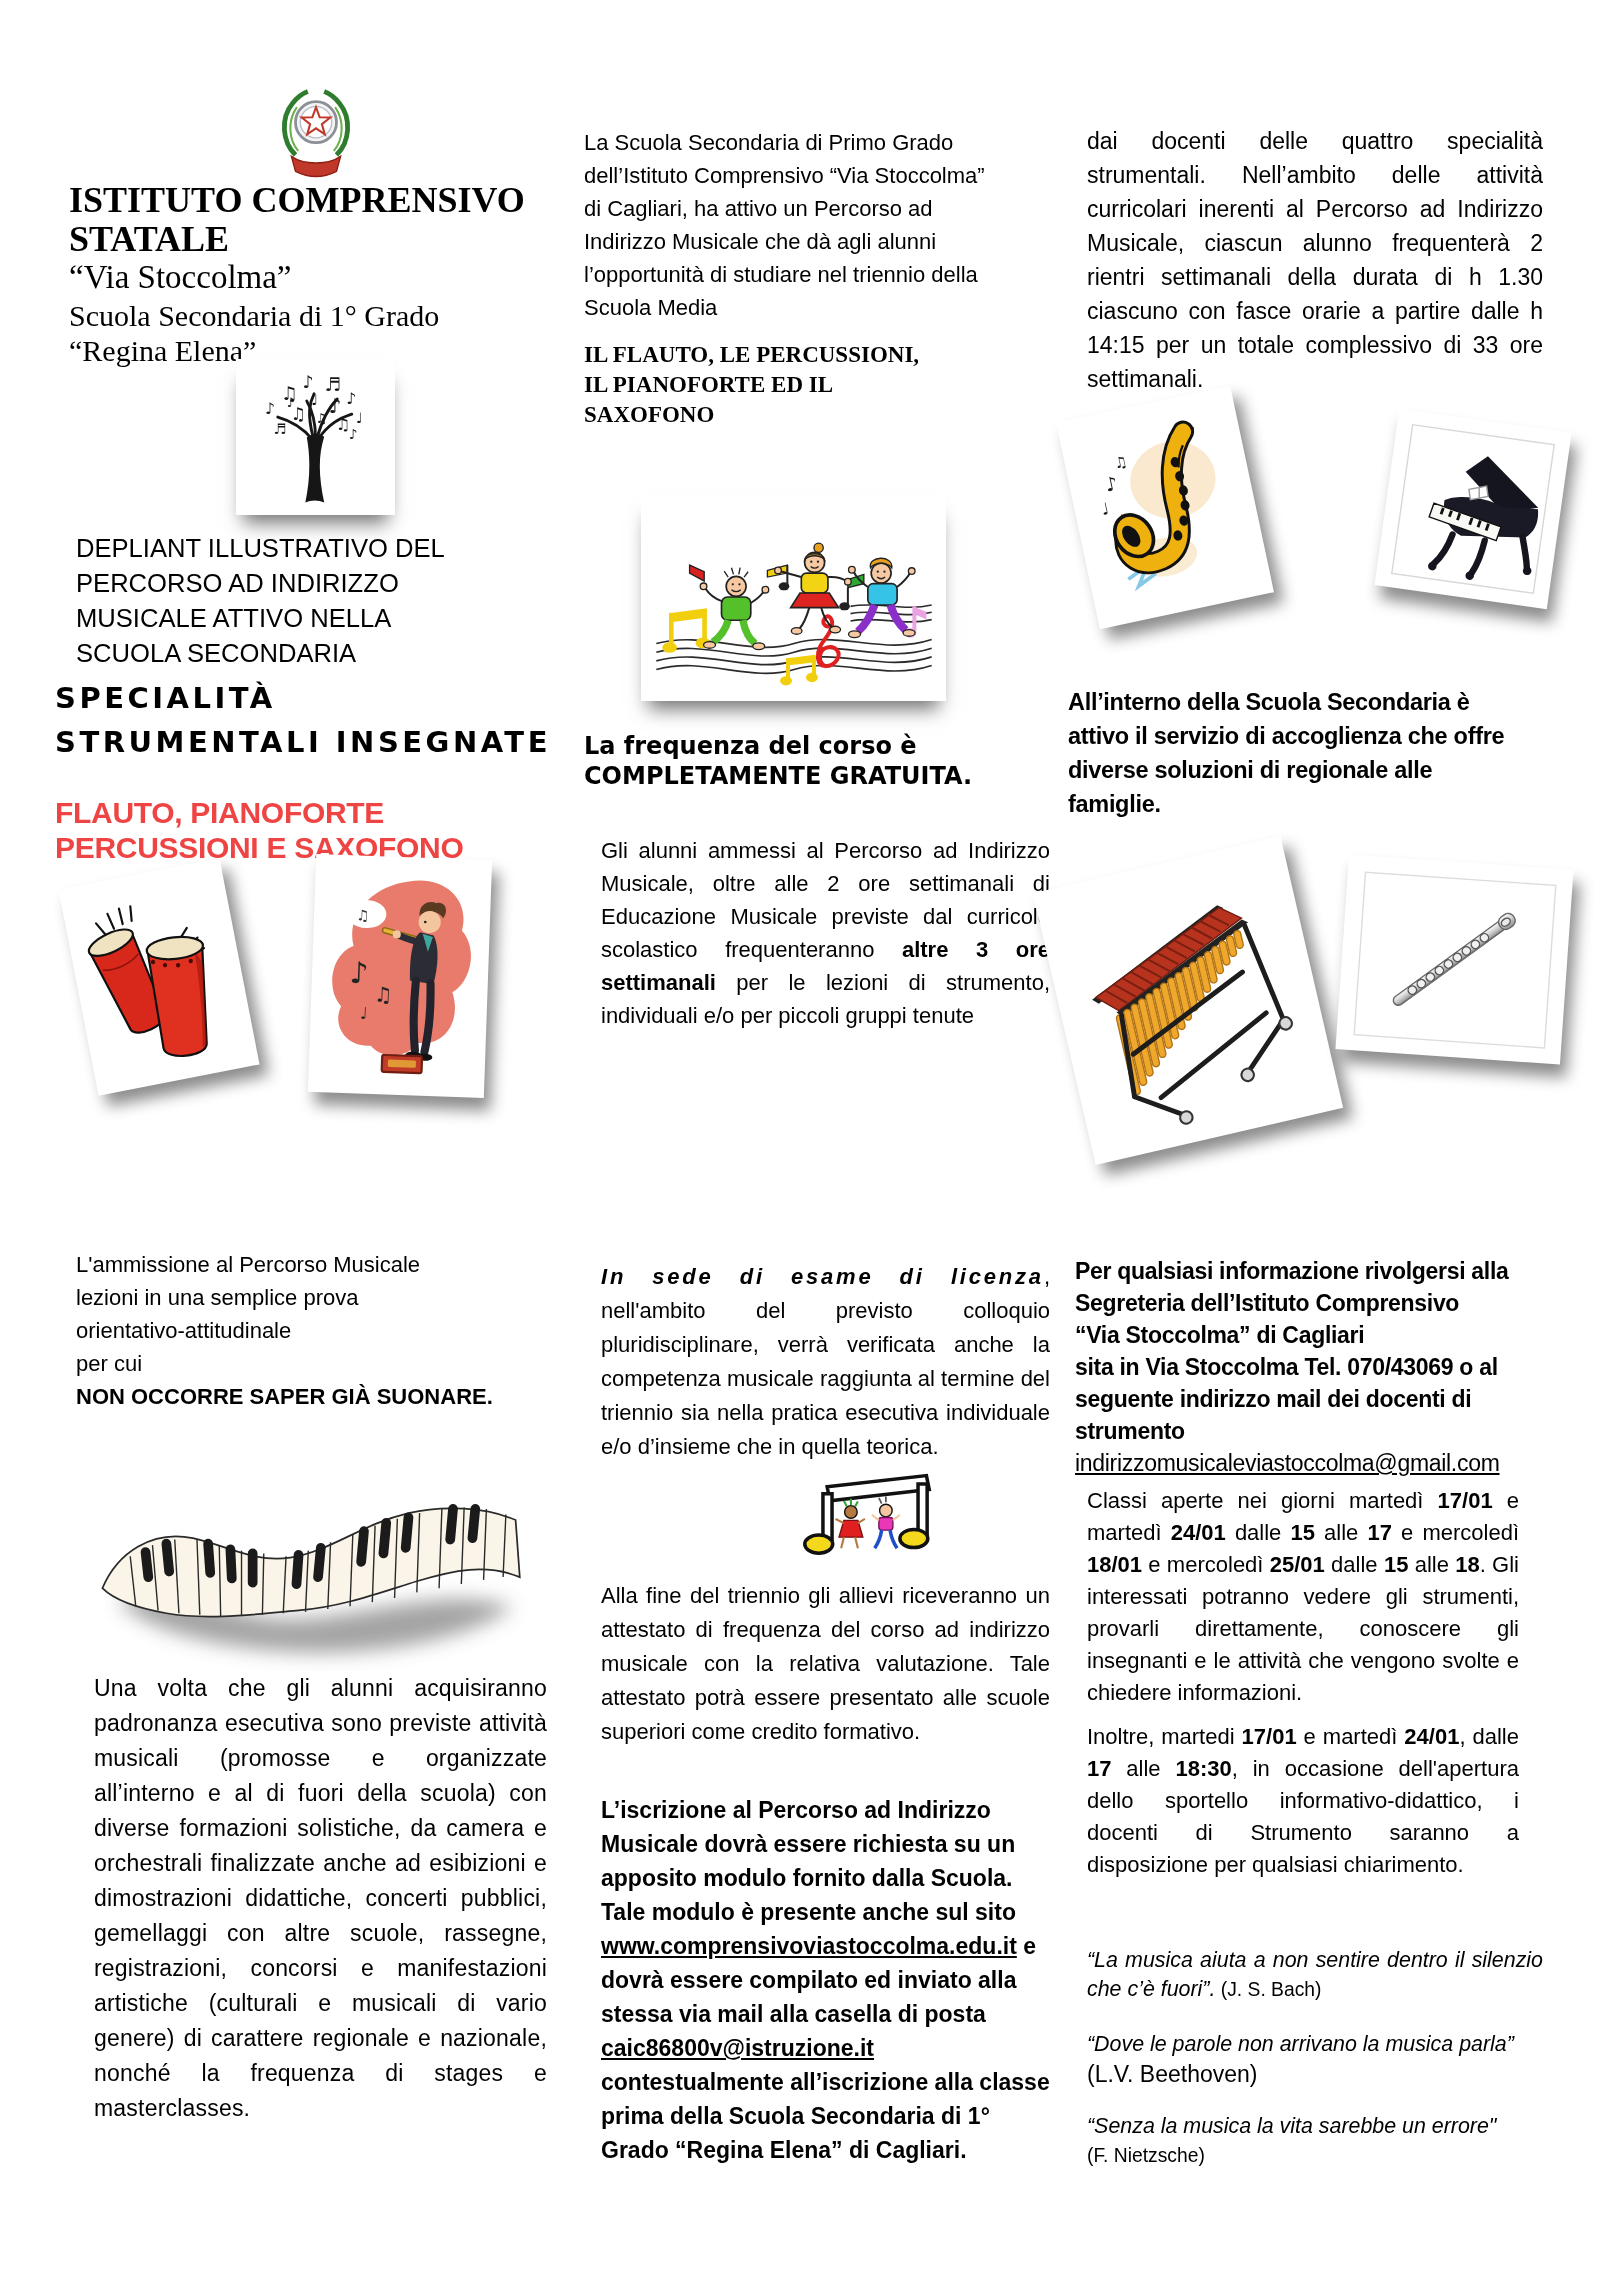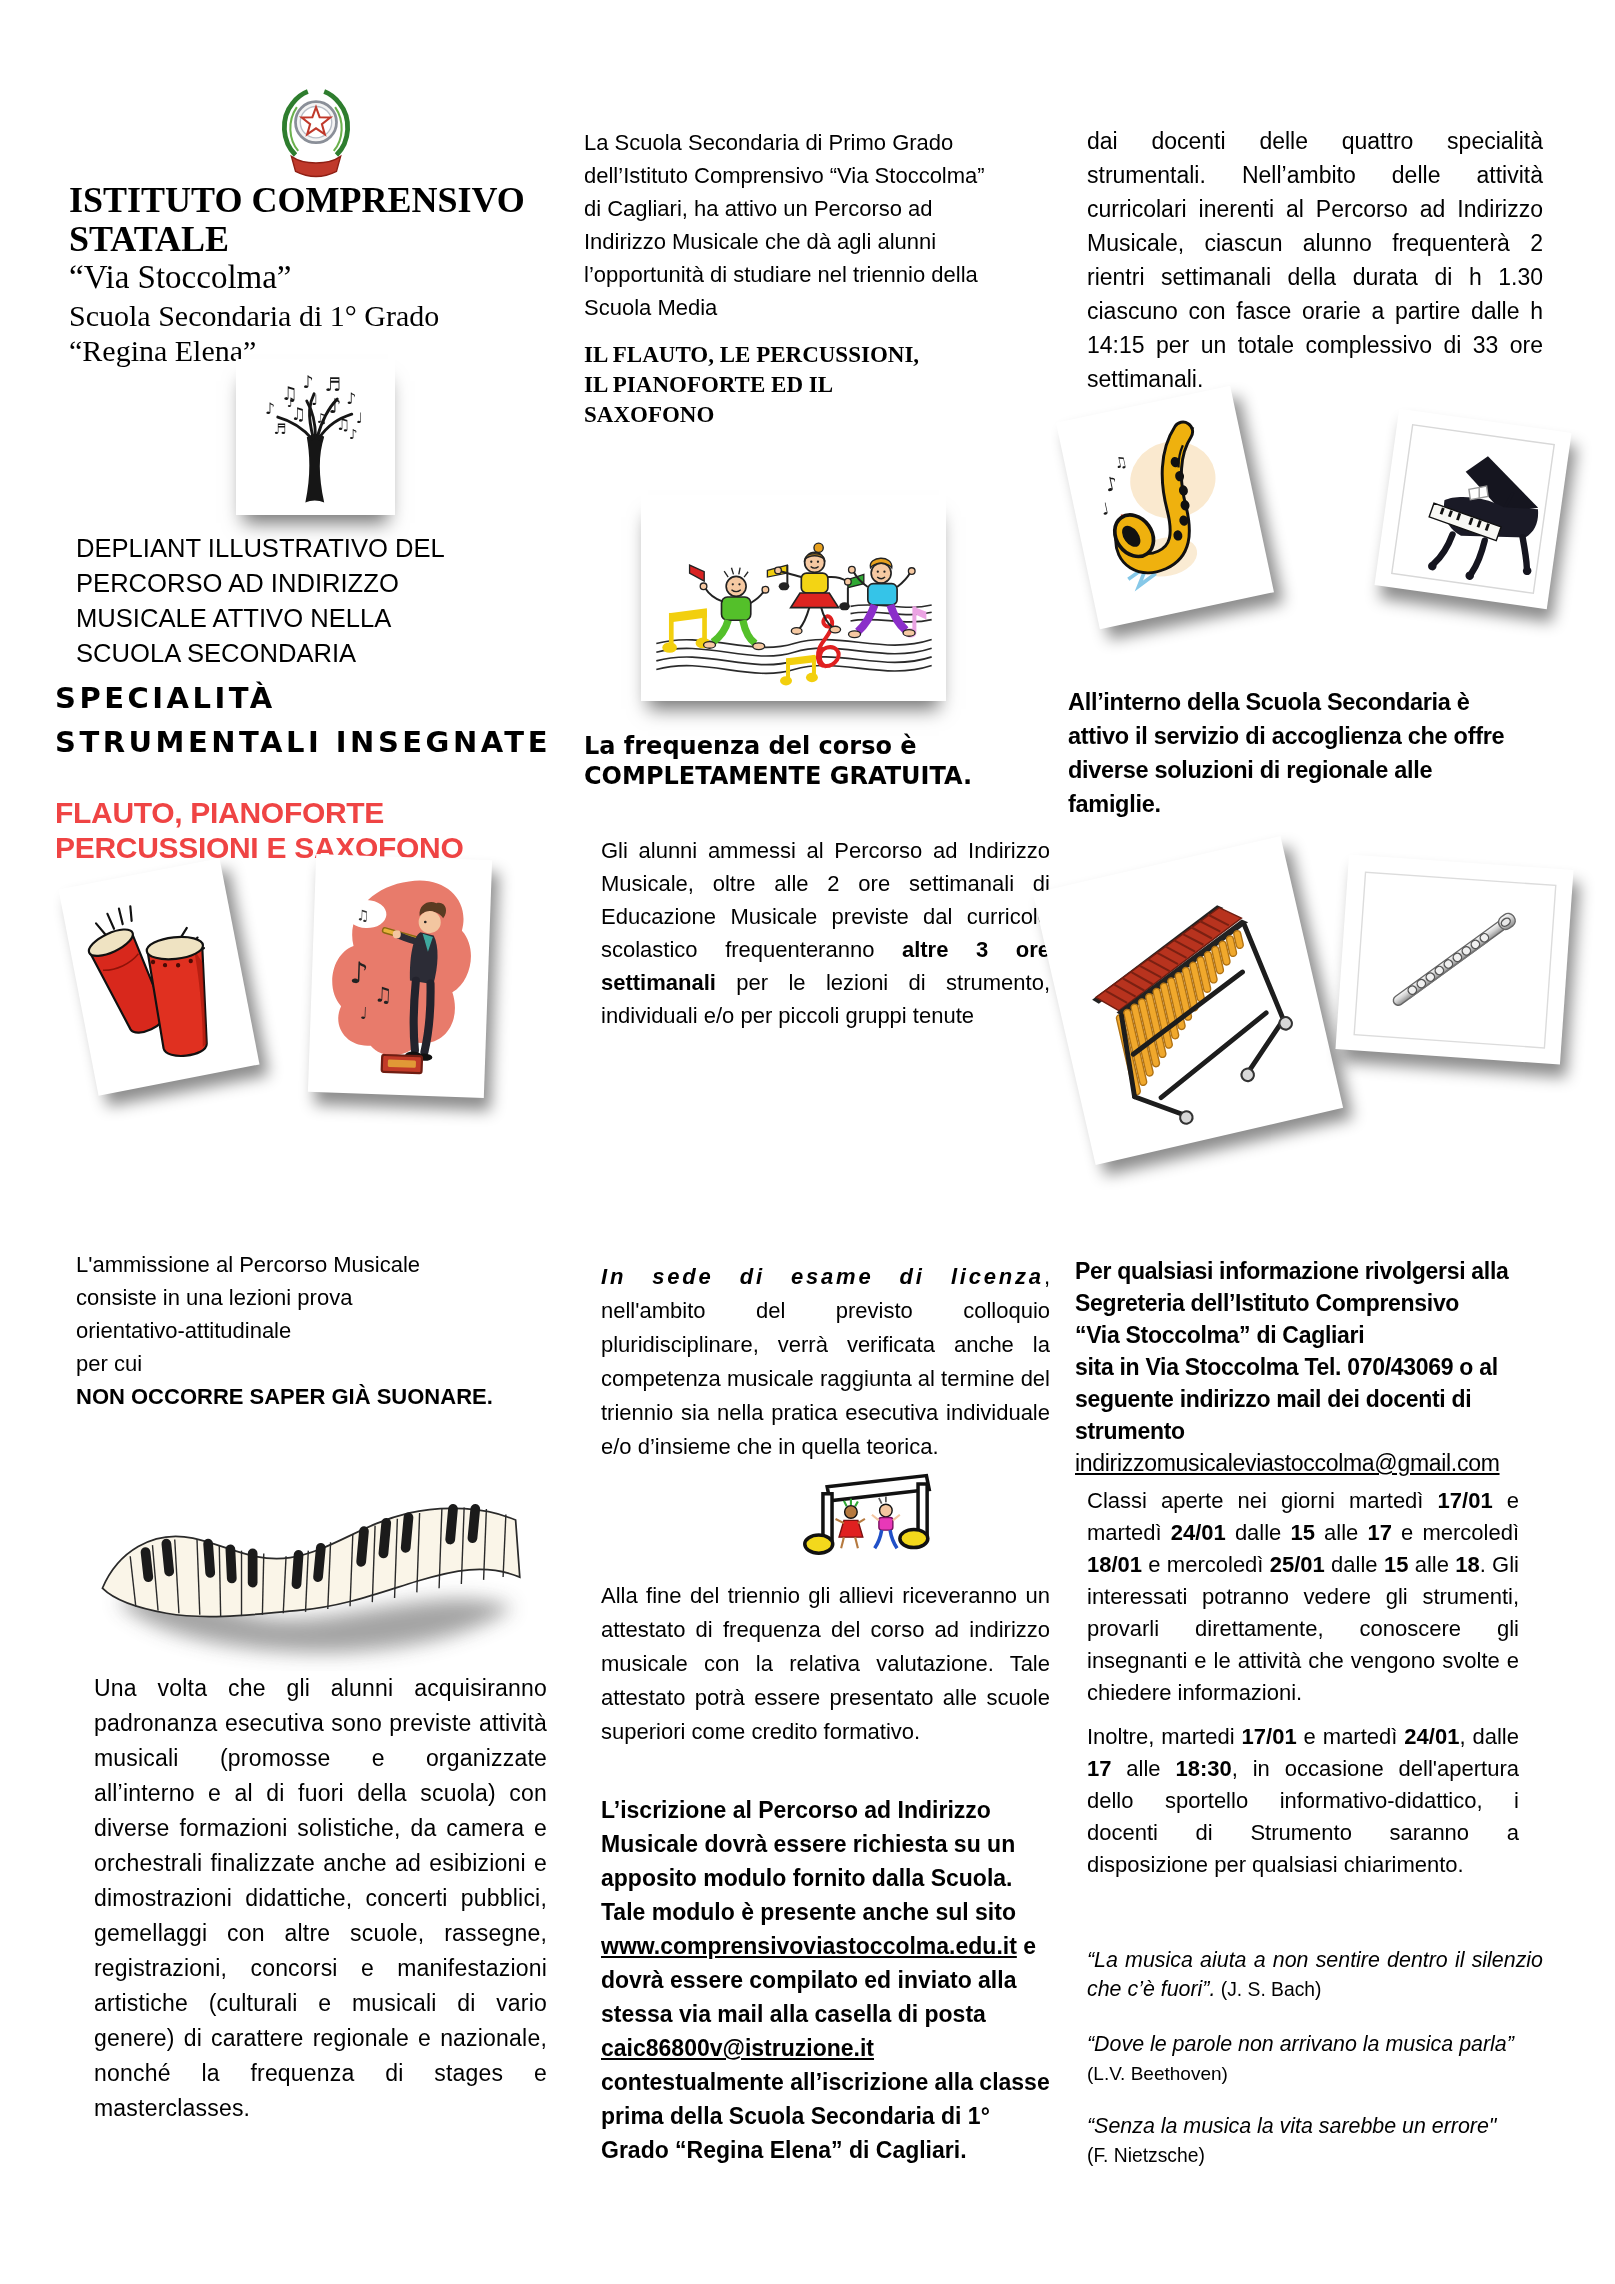--- a/index.html
+++ b/index.html
@@ -148,21 +148,21 @@
       <path d="M146,155 C148,192 146,222 141,248" fill="none" stroke="#23232d" stroke-width="11" stroke-linecap="round"></path>
       <ellipse cx="126" cy="253" rx="11" ry="5" fill="#111"></ellipse>
       <ellipse cx="141" cy="255" rx="11" ry="5" fill="#111"></ellipse>
       <rect x="84" y="254" width="54" height="23" rx="3" fill="#c23a28" stroke="#6f1d12" stroke-width="3"></rect>
       <rect x="92" y="260" width="38" height="10" rx="2" fill="#e8b23a" opacity="0.8"></rect>
     </svg>
   </div>
 
   <div class="abs ctr" style="left:76px;top:1248px;width:477px;font-size:22px;line-height:33px;">
     <span class="line">L'ammissione al Percorso Musicale</span>
-    <span class="line">consiste in una lezioni prova</span>
+    <span class="line">lezioni in una semplice prova</span>
     <span class="line">orientativo-attitudinale</span>
     <span class="line">per cui</span>
     <span class="line b">NON OCCORRE SAPER GIÀ SUONARE.</span>
   </div>
 
   <div class="abs" style="left:69px;top:1440px;width:480px;height:238px;">
     <svg width="480" height="238" viewBox="0 0 690 340">
       <defs>
           <filter id="blw" x="-30%" y="-30%" width="160%" height="160%">
             <feGaussianBlur stdDeviation="14"></feGaussianBlur>
@@ -538,21 +538,21 @@
     <p class="just"><span>Classi aperte nei giorni martedì </span><b>17/01</b><span> e martedì </span><b>24/01</b><span> dalle </span><b>15</b><span> alle </span><b>17</b><span> e mercoledì </span><b>18/01</b><span> e mercoledì </span><b>25/01</b><span> dalle </span><b>15</b><span> alle </span><b>18</b><span>. Gli interessati potranno vedere gli strumenti, provarli direttamente, conoscere gli insegnanti e le attività che vengono svolte e chiedere informazioni.</span></p>
     <p class="just"><span>Inoltre, martedi </span><b>17/01</b><span> e martedì </span><b>24/01</b><span>, dalle </span><b>17</b><span> alle </span><b>18:30</b><span>, in occasione dell'apertura dello sportello informativo-didattico, i docenti di Strumento saranno a disposizione per qualsiasi chiarimento.</span></p>
   </div>
 
   <p class="abs just" style="left:1075px;top:1934px;width:456px;font-size:21.4px;line-height:29px;">
     <span class="it">“La musica aiuta a non sentire dentro il silenzio che c’è fuori”.</span><span style="font-size:19.3px;"> (J. S. Bach)</span>
   </p>
 
   <p class="abs" style="left:1075px;top:2017px;width:456px;font-size:21.4px;line-height:30px;">
     <span class="line it">“Dove le parole non arrivano la musica parla”</span>
-    <span class="line" style="font-size:19px;">(L.V. Beethoven)</span>
+    <span class="line" style="font-size:23px;">(L.V. Beethoven)</span>
   </p>
 
   <p class="abs" style="left:1075px;top:2099px;width:456px;font-size:21.4px;line-height:30px;">
     <span class="line it">“Senza la musica la vita sarebbe un errore"</span>
     <span class="line" style="font-size:19.3px;">(F. Nietzsche)</span>
   </p>
 
 </div>
 
 

